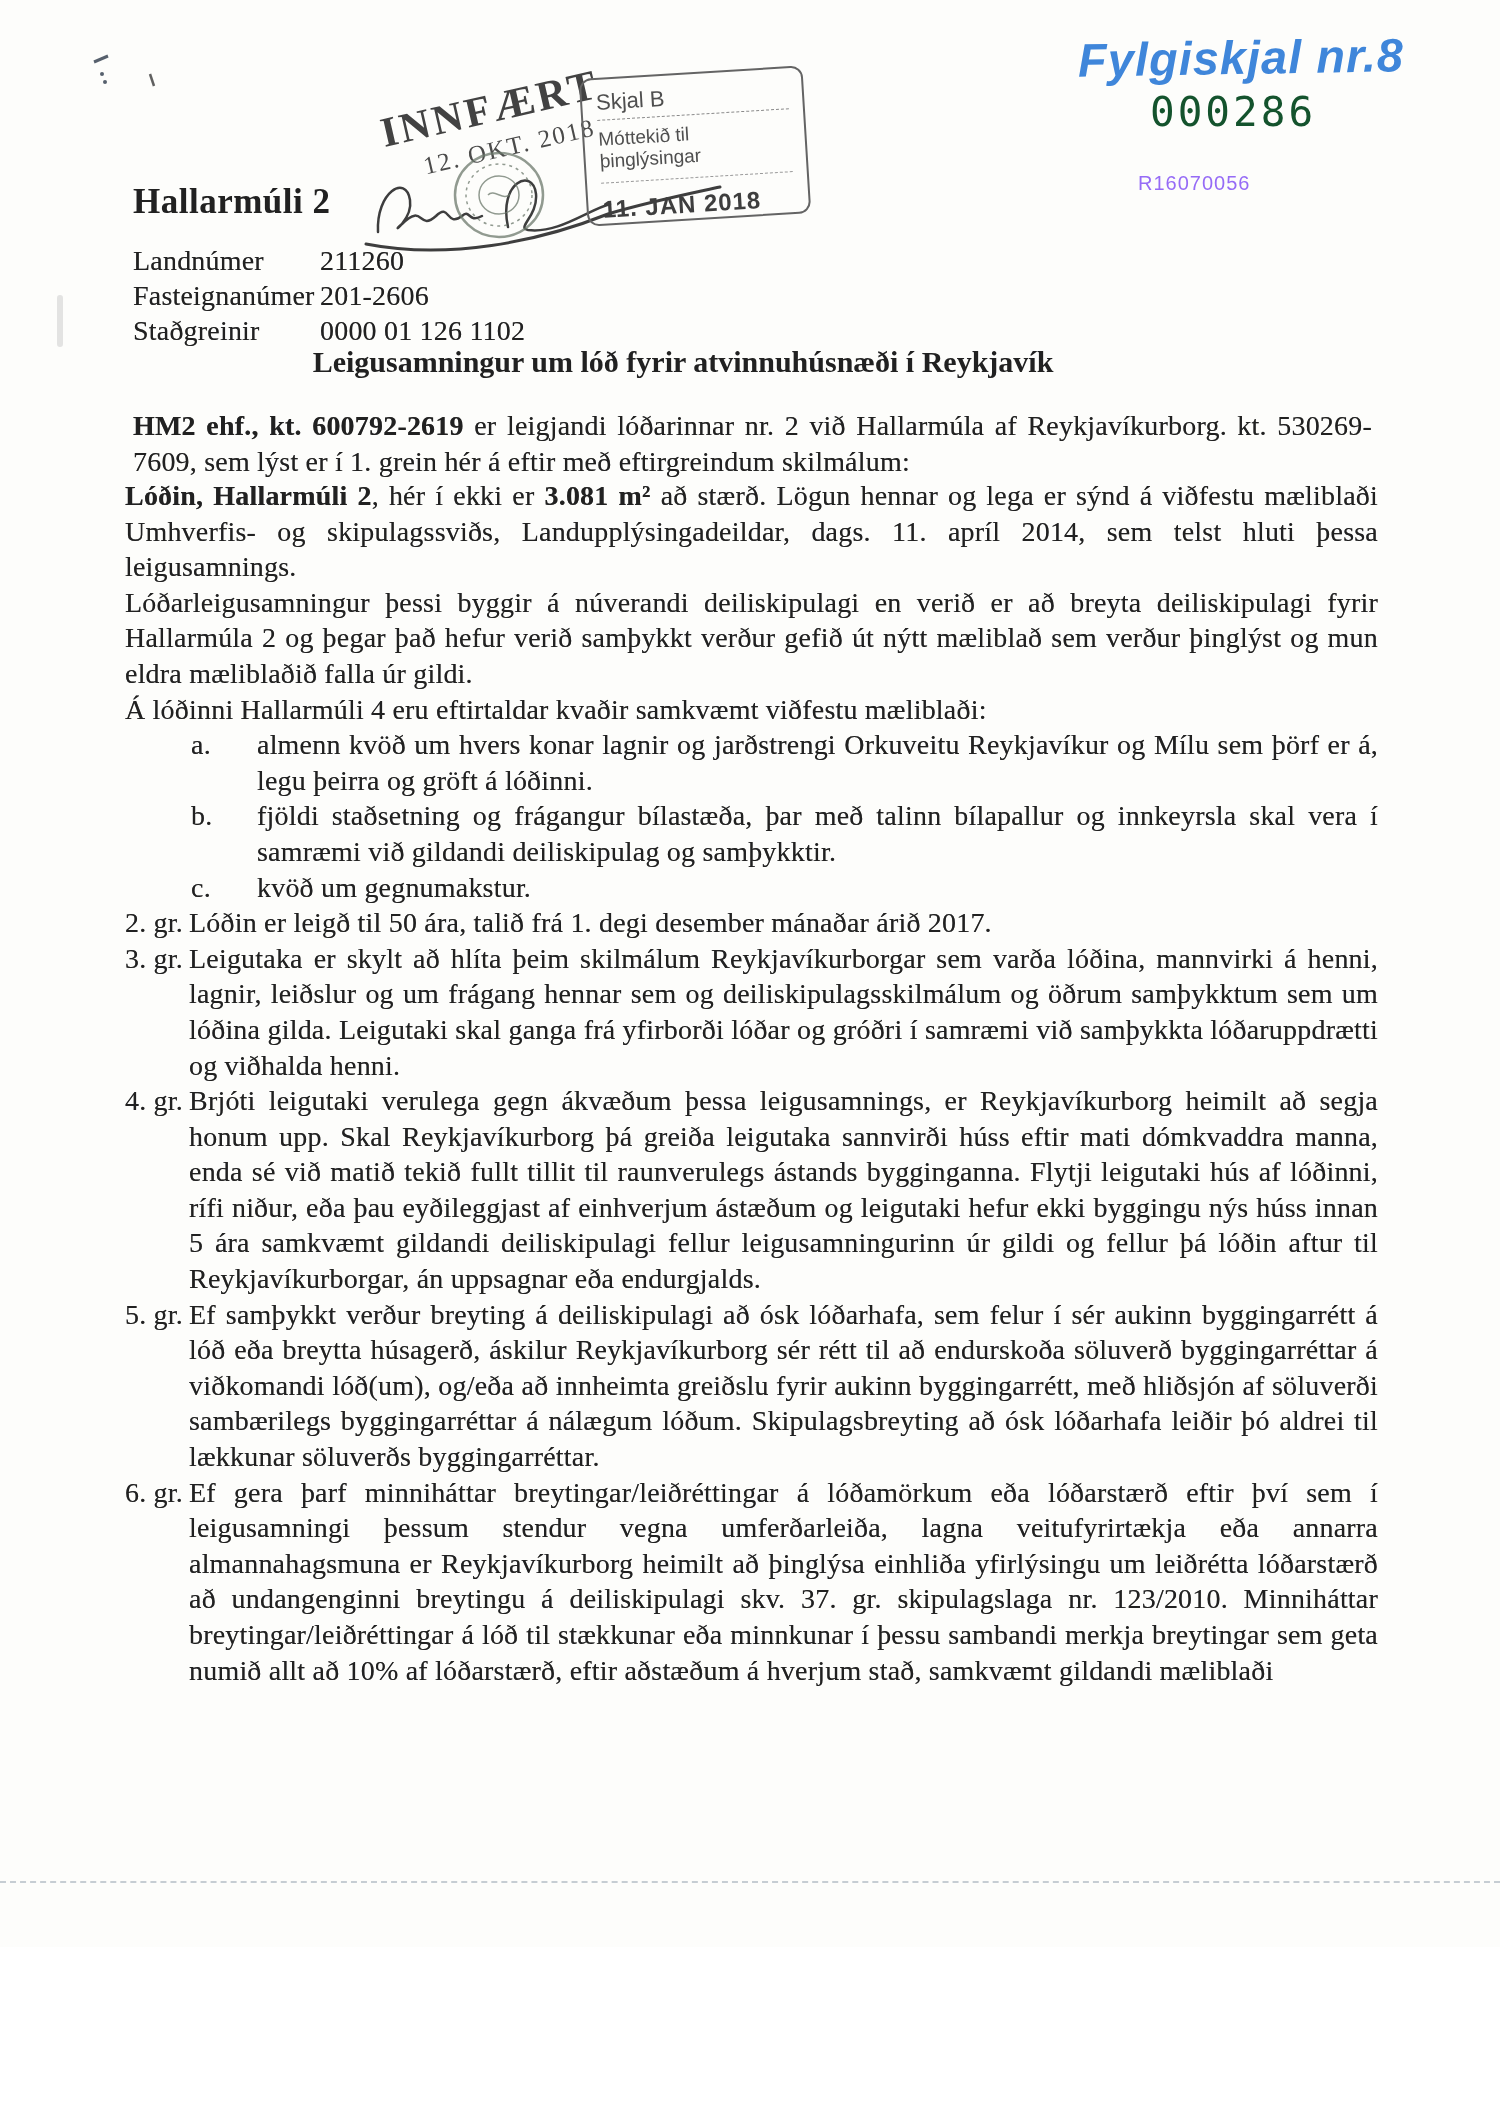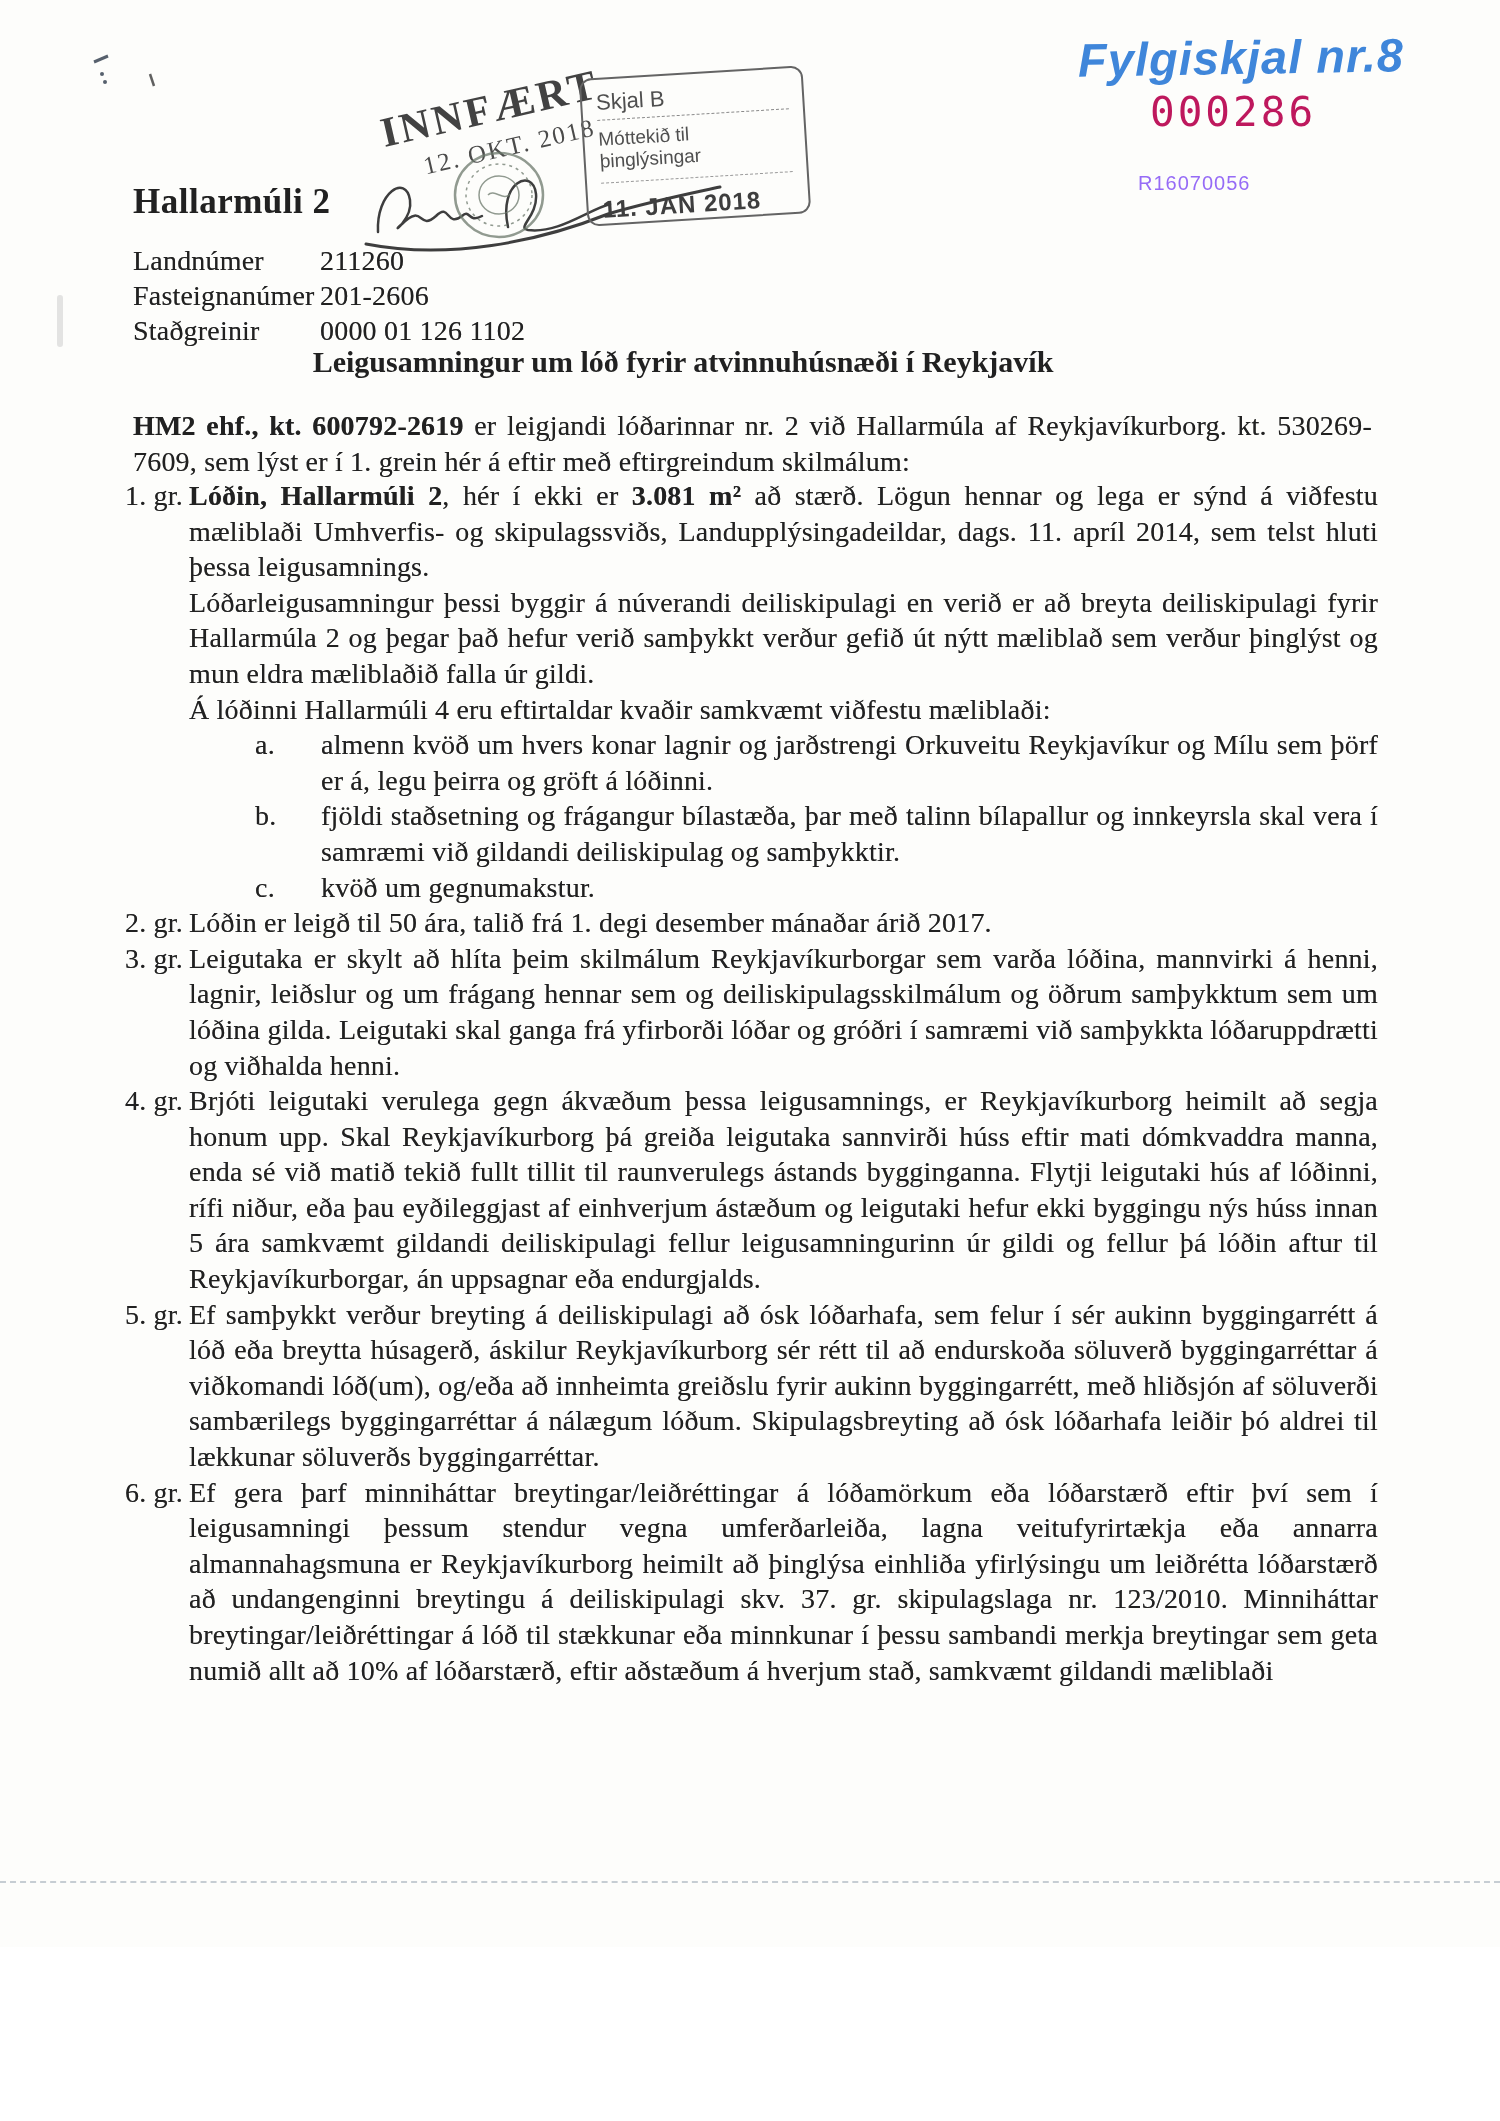--- a/index.html
+++ b/index.html
@@ -18,21 +18,21 @@
   .fylgiskjal {
     position:absolute; left:1078px; top:30px;
     font-family:"Liberation Sans", sans-serif;
     font-style:italic; font-weight:bold;
     font-size:47px; color:#3f86da; letter-spacing:1px;
     transform:rotate(-1deg);
   }
   .doc-number {
     position:absolute; left:1150px; top:88px;
     font-family:"DejaVu Sans Mono", monospace;
-    font-size:41px; letter-spacing:3px; color:#be185d;
+    font-size:41px; letter-spacing:3px; color:#14532d;
   }
   .ref-code {
     position:absolute; left:1138px; top:172px;
     font-family:"Liberation Sans", sans-serif;
     font-size:20px; color:#8b5cf6; opacity:0.9; letter-spacing:1px;
   }
   .innfaert {
     position:absolute; left:382px; top:84px;
     transform:rotate(-13deg); color:#333; opacity:0.92;
   }
@@ -147,21 +147,20 @@
 
   <div class="doc-title">Leigusamningur um lóð fyrir atvinnuhúsnæði í Reykjavík</div>
 
   <div class="intro doc-text just">
     <b>HM2 ehf., kt. 600792-2619</b><span> er leigjandi lóðarinnar nr. 2 við Hallarmúla af Reykjavíkurborg. kt. 530269-7609, sem lýst er í 1. grein hér á eftir með eftirgreindum skilmálum:</span>
   </div>
 
   <div class="articles doc-text">
 
     <div class="article">
-      <div class="gr-label">1. gr.</div>
       <div class="gr-body">
         <p class="just"><b>Lóðin, Hallarmúli 2</b><span>, hér í ekki er </span><b>3.081 m²</b><span> að stærð. Lögun hennar og lega er sýnd á viðfestu mæliblaði Umhverfis- og skipulagssviðs, Landupplýsingadeildar, dags. 11. apríl 2014, sem telst hluti þessa leigusamnings.</span></p>
         <p class="just">Lóðarleigusamningur þessi byggir á núverandi deiliskipulagi en verið er að breyta deiliskipulagi fyrir Hallarmúla 2 og þegar það hefur verið samþykkt verður gefið út nýtt mæliblað sem verður þinglýst og mun eldra mæliblaðið falla úr gildi.</p>
         <p class="just">Á lóðinni Hallarmúli 4 eru eftirtaldar kvaðir samkvæmt viðfestu mæliblaði:</p>
         <div class="subitem">
           <div class="sub-label">a.</div>
           <p class="sub-text just">almenn kvöð um hvers konar lagnir og jarðstrengi Orkuveitu Reykjavíkur og Mílu sem þörf er á, legu þeirra og gröft á lóðinni.</p>
         </div>
         <div class="subitem">
           <div class="sub-label">b.</div>

